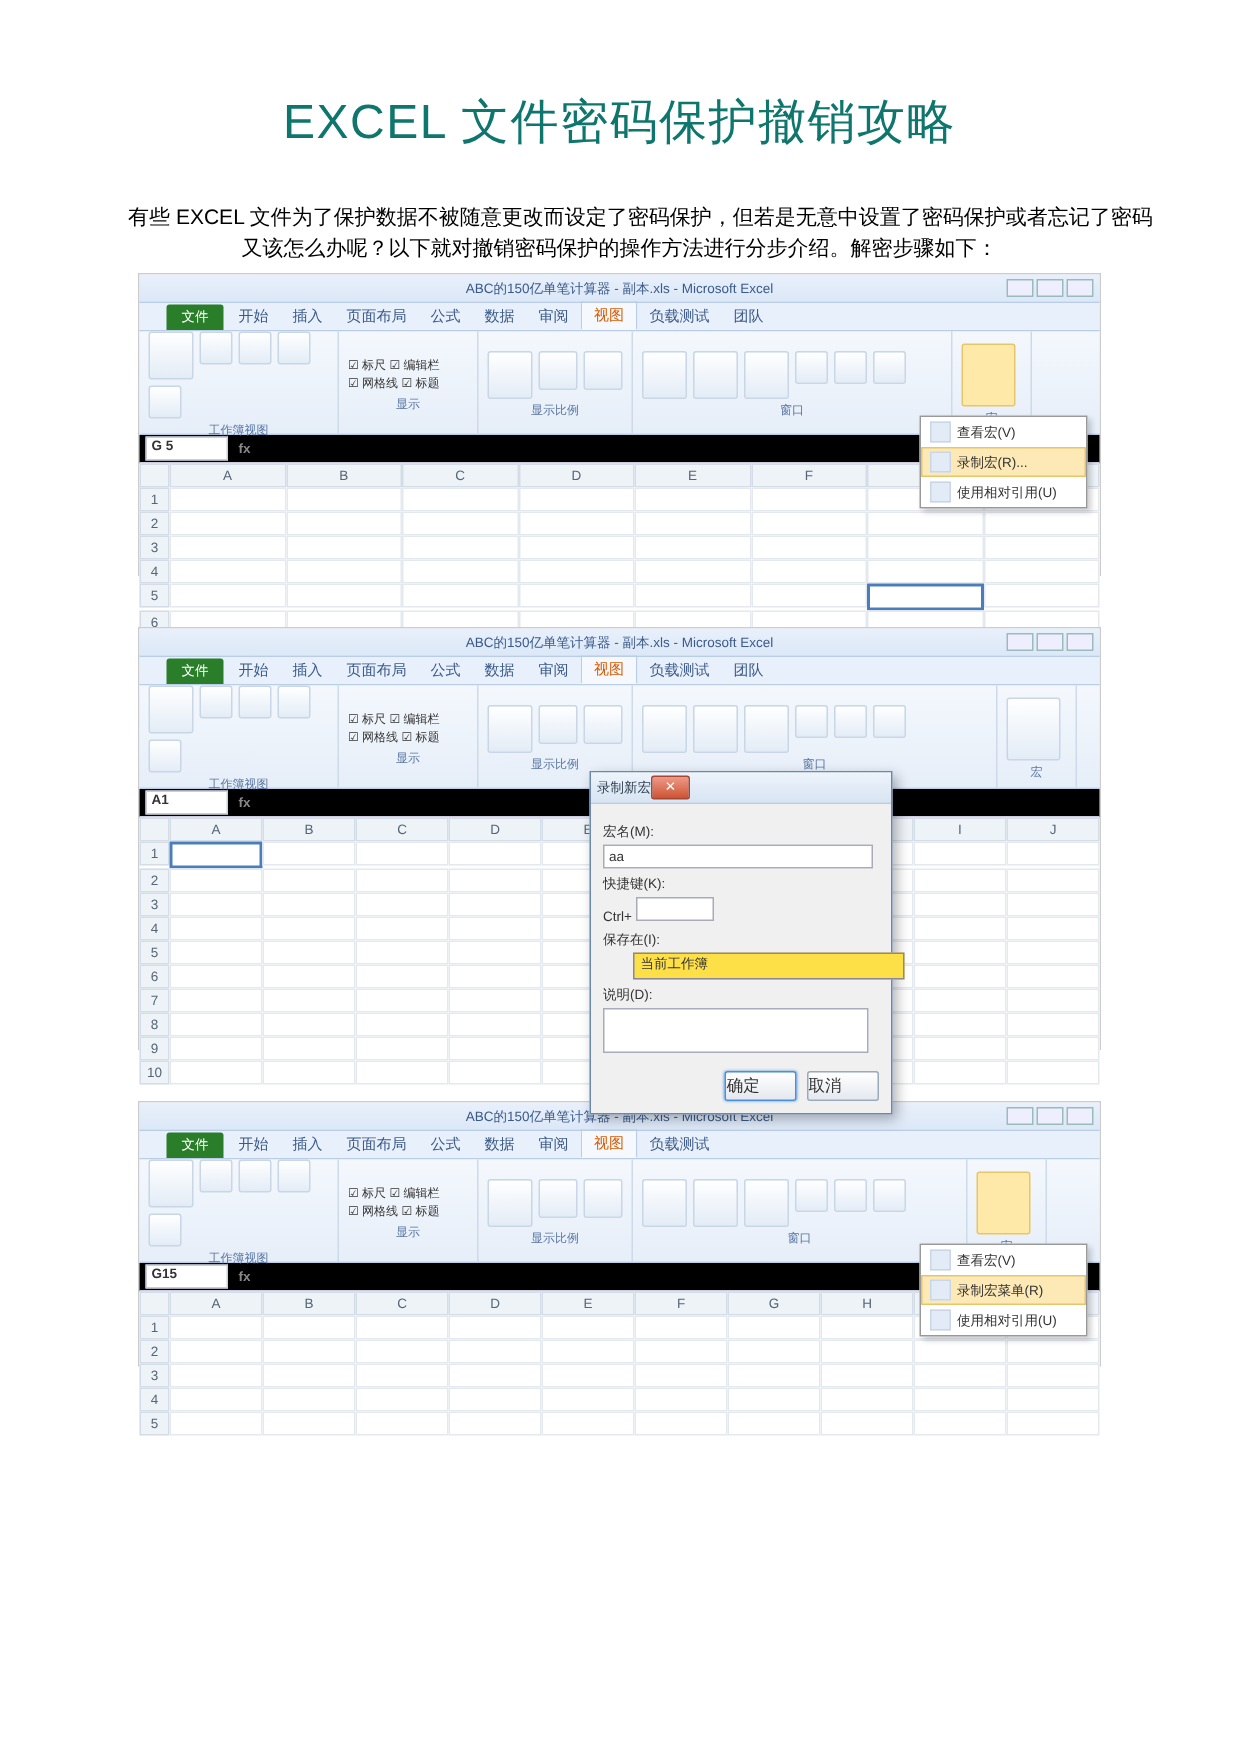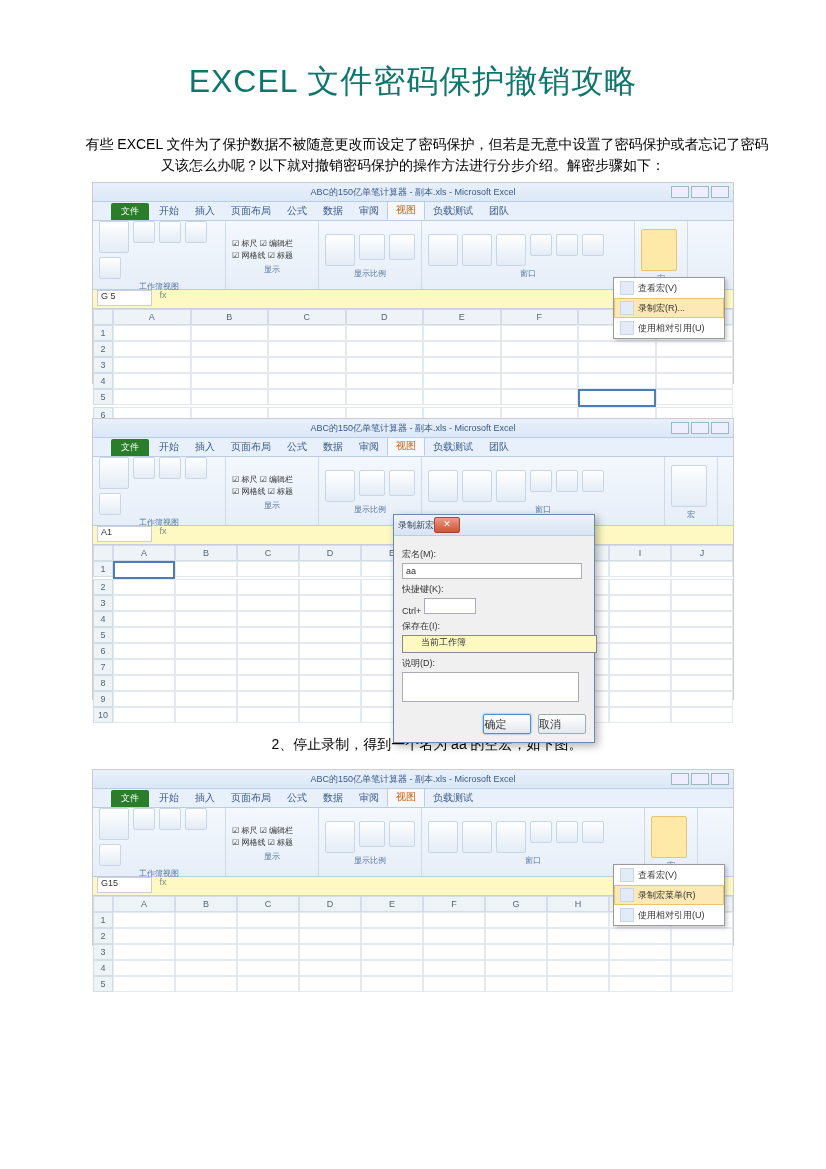--- a/index.html
+++ b/index.html
@@ -139,21 +139,23 @@
     display: flex;
     align-items: center;
     gap: 4px;
   }
   .ditem.hl { background: #fde9b6; border: 1px solid #e8c56a; padding: 2px 5px; }
   .dicon { width: 12px; height: 12px; background: #e3ecf6; border: 1px solid #c8d6e6; }
   .formula-bar {
     height: 18px;
     border-bottom: 1px solid #ccd;
     display: flex;
-    background: #fef9c3;
+    align-items: center;
+    background: #000000;
+    font-weight: bold;
   }
   .namebox { width: 50px; border: 1px solid #ccd; height: 14px; margin: 0 4px; font-size: 9px; padding-left: 3px; background: #fff; }
   .fx { width: 14px; color: #888; text-align: center; }
   .grid {
     display: grid;
     background: #fff;
   }
   .colhead, .rowhead {
     background: #eef3f8;
     border: 1px solid #d4dde7;
@@ -197,21 +199,21 @@
     color: #fff;
     text-align: center;
     font-size: 9px;
     line-height: 13px;
     border-radius: 2px;
   }
   .dlg-body { padding: 8px; font-size: 9px; }
   .dlg-body label { display: block; margin-top: 4px; color: #333; }
   .dlg-input { width: 95%; height: 14px; border: 1px solid #aab; background: #fff; margin-top: 2px; }
   .dlg-input.sm { width: 50px; }
-  .dlg-select { width: 95%; height: 16px; border: 1px solid #889; background: #fef9c3; margin-top: 2px; font-size: 9px; padding-left: 18px; }
+  .dlg-select { width: 95%; height: 16px; border: 1px solid #889; background: #fde047; margin-top: 2px; font-size: 9px; padding-left: 4px; margin-left: 20px; }
   .dlg-textarea { width: 95%; height: 28px; border: 1px solid #aab; background: #fff; margin-top: 2px; }
   .dlg-btns { text-align: right; padding: 4px 8px 8px 8px; }
   .dlg-btn {
     display: inline-block;
     width: 46px; height: 18px;
     background: linear-gradient(#fff, #e4e9ef);
     border: 1px solid #9ab;
     font-size: 11px;
     text-align: left;
     line-height: 18px;
@@ -607,21 +609,20 @@
         <div class="dlg-textarea"></div>
       </div>
       <div class="dlg-btns">
         <span class="dlg-btn primary">确定</span>
         <span class="dlg-btn">取消</span>
       </div>
     </div>
   </div>
   <div class="caption">图 1-2 录制宏-输入宏名</div>
 
-  <div class="body-text indent" style="margin-top:10px; margin-bottom:14px;">2、停止录制，得到一个名为 aa 的空宏，如下图。</div>
 
   <div class="screenshot excel-window" style="width:640px; height:175px;">
     <div class="titlebar">
       <span>ABC的150亿单笔计算器 - 副本.xls - Microsoft Excel</span>
       <div class="winbtns">
           <div class="winbtn"></div>
           <div class="winbtn"></div>
           <div class="winbtn"></div>
         </div>
     </div>

